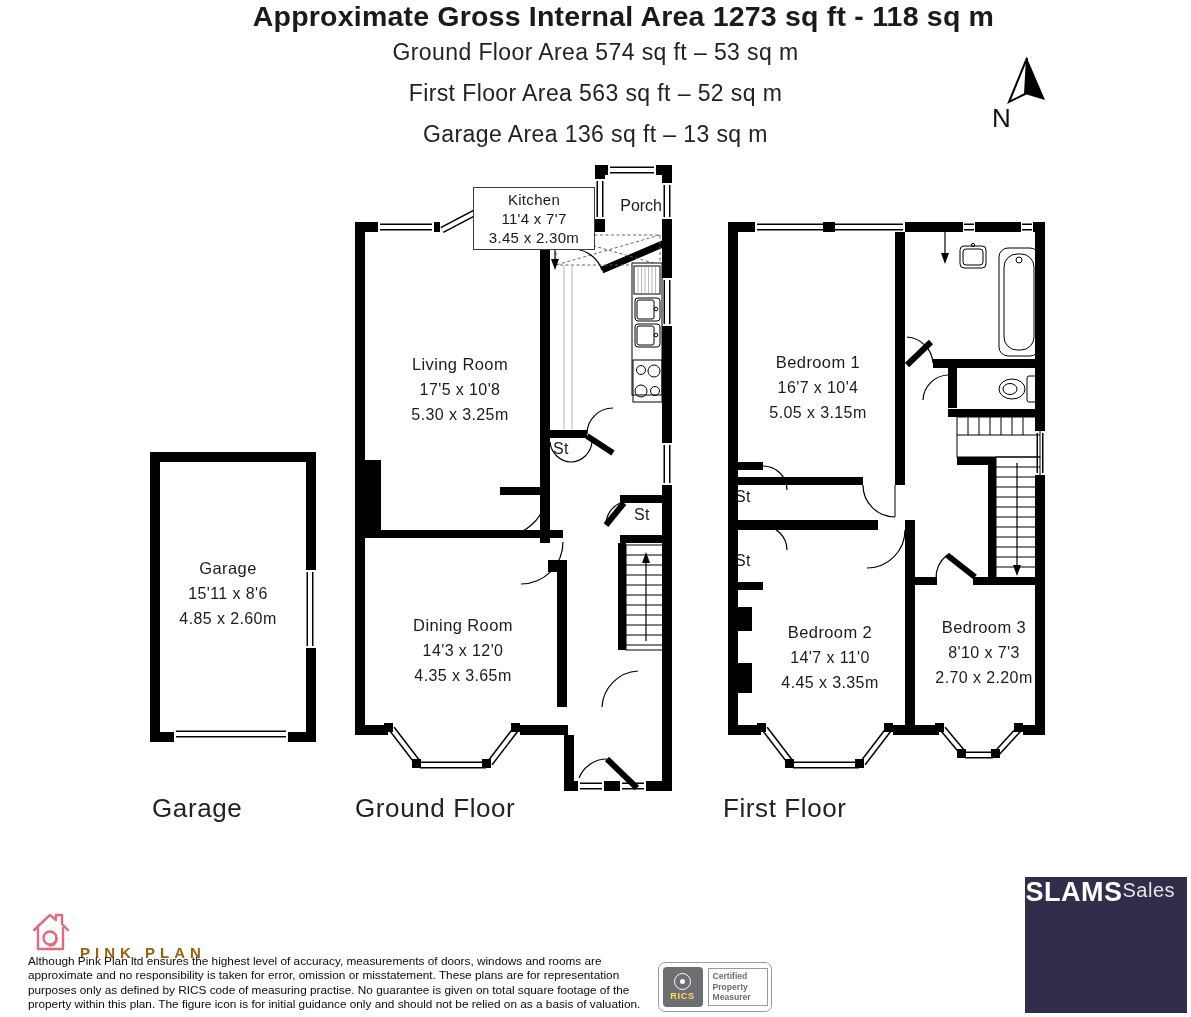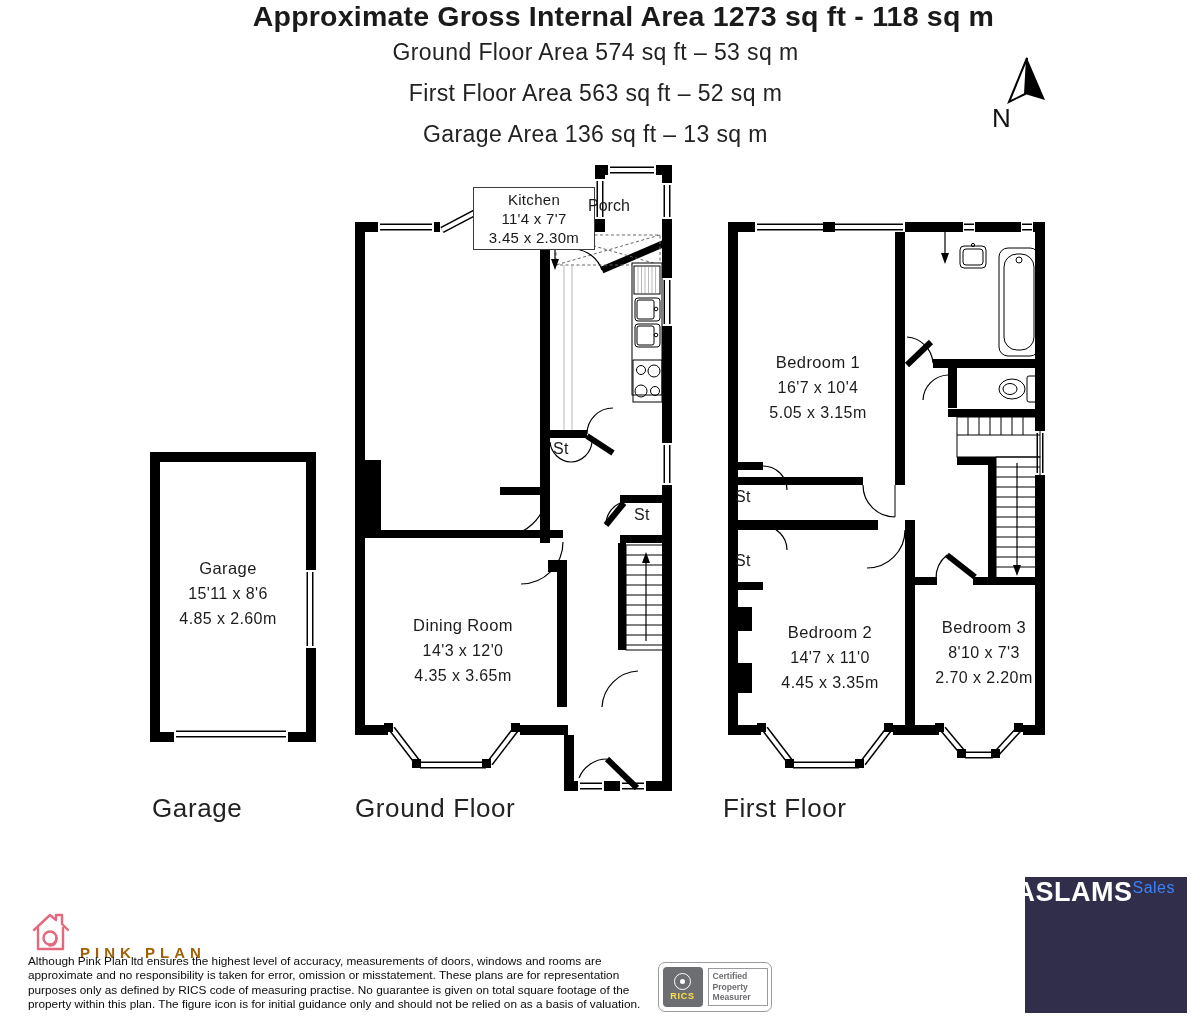--- a/index.html
+++ b/index.html
@@ -35,21 +35,21 @@
   .rics-left{width:40px;height:40px;background:#6d6e71;border-radius:4px;display:flex;flex-direction:column;
         align-items:center;justify-content:center;color:#fde047;}
   .rics-left .rics-name{font-size:9px;font-weight:bold;letter-spacing:.8px;margin-top:1px;}
   .rics-lion{width:15px;height:15px;border:1.8px solid #fff;border-radius:50%;display:flex;align-items:center;justify-content:center;}
   .rics-lion span{width:5px;height:5px;background:#fff;border-radius:50%;}
   .rics-right{width:58px;height:36px;border:1.2px solid #9a9b9e;display:flex;align-items:center;}
   .rics-right div{font-size:8.6px;font-weight:bold;color:#6d6e71;line-height:10.5px;padding-left:4px;}
   .haslams{left:1025px;top:877px;width:162px;height:136px;background:#312e4c;display:flex;
         flex-direction:row;justify-content:flex-end;padding:0 12px 16px 12px;box-sizing:border-box;}
   .haslams .hname{color:#fff;font-size:27px;font-weight:bold;letter-spacing:.5px;}
-  .haslams .hdiv{color:#3b82f6;font-size:16px;text-align:left;margin-top:2px;letter-spacing:.5px;}
+  .haslams .hdiv{color:#e5e5e5;font-size:20px;text-align:left;margin-top:2px;letter-spacing:.5px;}
   .north-n{left:992px;top:103px;font-size:26px;color:#111;}
 </style>
 </head>
 <body>
 
 <div class="page">
 
   <div class="abs hdr-title">Approximate Gross Internal Area 1273 sq ft - 118 sq m</div>
   <div class="abs hdr-line" style="top:39px;">Ground Floor Area 574 sq ft – 53 sq m</div>
   <div class="abs hdr-line" style="top:80px;">First Floor Area 563 sq ft – 52 sq m</div>
@@ -292,21 +292,26 @@
       <path class="dr" d="M294,300 L294,404"></path>
       <polygon points="290,402 298,402 294,413" fill="#000"></polygon>
     </g>
   </svg>
 
   <div class="lbox" style="left:473px;top:167px;width:112px;margin-top:20px;">
     <div>Kitchen</div>
     <div>11'4 x 7'7</div>
     <div>3.45 x 2.30m</div>
   </div>
-  <div class="abs" style="left:588px;top:197px;width:74px;text-align:left;font-size:16px;">Porch</div>
+  <div class="abs" style="left:588px;top:197px;width:74px;text-align:right;font-size:16px;">Porch</div>
+  <div class="rlabel" style="left:370px;top:352px;width:180px;">
+    <div class="rname">Living Room</div>
+    <div>17'5 x 10'8</div>
+    <div>5.30 x 3.25m</div>
+  </div>
   <div class="rlabel" style="left:373px;top:613px;width:180px;">
     <div class="rname">Dining Room</div>
     <div>14'3 x 12'0</div>
     <div>4.35 x 3.65m</div>
   </div>
   <div class="stlabel" style="left:553px;top:440px;">St</div>
   <div class="stlabel" style="left:634px;top:506px;">St</div>
 
   <div class="rlabel" style="left:138px;top:556px;width:180px;">
     <div class="rname">Garage</div>

